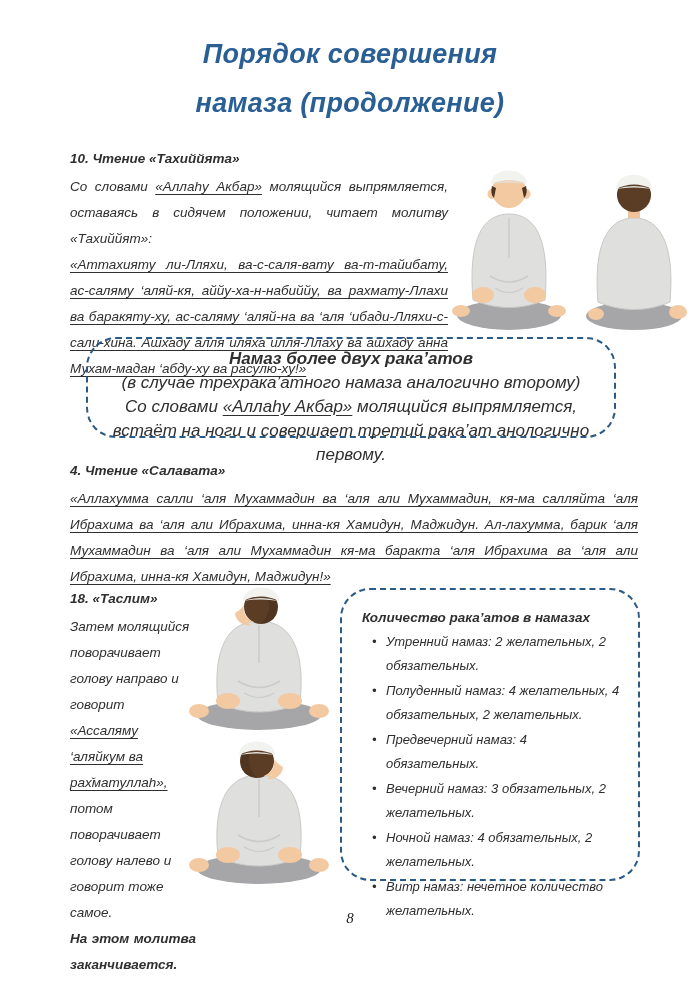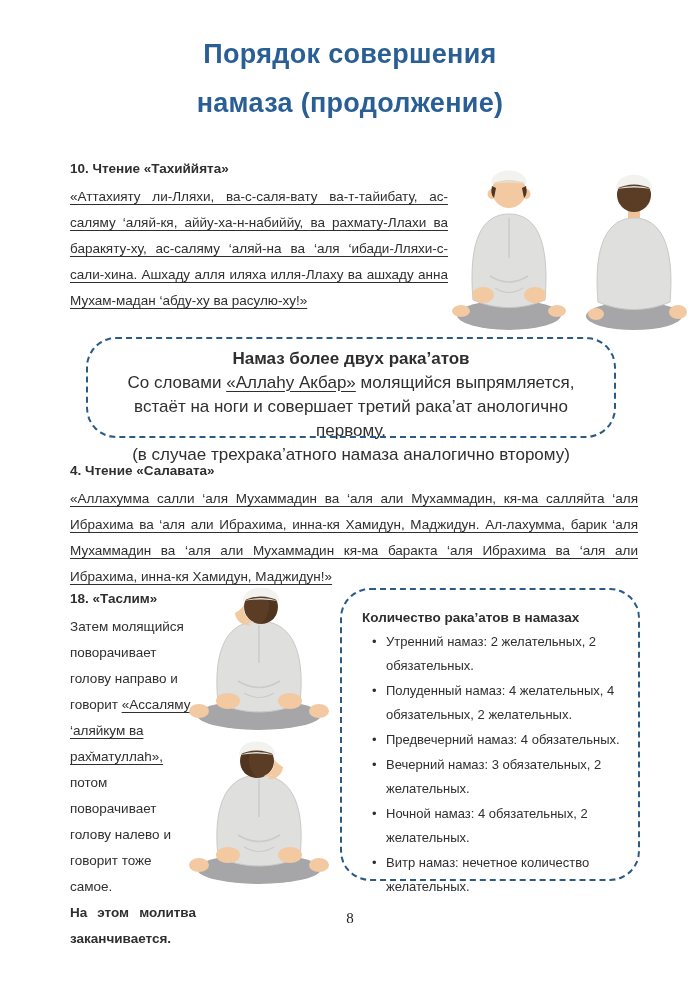--- a/index.html
+++ b/index.html
@@ -1,29 +1,29 @@
 <!DOCTYPE html>
 <html><head>
 <meta charset="utf-8">
 <style>
   html,body{margin:0;padding:0;background:#fff;}
   .page{
     position:relative;width:700px;height:990px;background:#ffffff;overflow:hidden;
-    font-family:"Liberation Sans","DejaVu Sans",sans-serif;color:#2f2f2f;
+    font-family:"Liberation Sans","DejaVu Sans",sans-serif;color:#2f2f2f;font-style:italic;
   }
   .page-title{
     position:absolute;top:30px;left:0;width:700px;text-align:center;
     font-size:27px;font-weight:bold;color:#2a5f96;line-height:49px;letter-spacing:.3px;
   }
   .sec{position:absolute;font-size:13.5px;line-height:26px;}
   .sec-heading{font-weight:bold;margin:0 0 2px 0;}
   .u{text-decoration:underline;text-underline-offset:3px;}
   .justify{text-align:justify;}
   
-  .sec10{left:70px;top:156px;width:378px;}
+  .sec10{left:70px;top:146px;width:378px;}
   
   .figures-top{position:absolute;left:450px;top:152px;width:240px;height:182px;display:flex;justify-content:space-between;align-items:flex-end;}
   
   .note-box{
     position:absolute;left:86px;top:337px;width:530px;height:101px;box-sizing:border-box;
     border:2px dashed #2a5a85;border-radius:30px;text-align:center;
     font-size:17px;line-height:24px;padding:8px 16px 0 16px;
   }
   .note-box .nb-title{font-weight:bold;}
   
@@ -53,20 +53,21 @@
 
 <div class="page">
 
   <div class="page-title">
     <div>Порядок совершения</div>
     <div>намаза (продолжение)</div>
   </div>
 
   <div class="sec sec10">
     <div class="sec-heading">10. Чтение «Тахиййята»</div>
+    <div class="justify"><span>Со словами </span><span class="u">«Аллаhу Акбар»</span><span> молящийся выпрямляется, оставаясь в сидячем положении, читает молитву «Тахиййят»:</span></div>
     <div class="justify u">«Аттахияту ли-Лляхи, ва-с-саля-вату ва-т-тайибату, ас-саляму ‘аляй-кя, аййу-ха-н-набиййу, ва рахмату-Ллахи ва баракяту-ху, ас-саляму ‘аляй-на ва ‘аля ‘ибади-Лляхи-с-сали-хина. Ашхаду алля иляха илля-Ллаху ва ашхаду анна Мухам-мадан ‘абду-ху ва расулю-ху!»</div>
   </div>
 
   <div class="figures-top">
     <svg width="118" height="176" viewBox="0 0 118 176" aria-hidden="true">
       <ellipse cx="59" cy="157" rx="52" ry="15" fill="#a6a6a8"></ellipse>
       <ellipse cx="11" cy="153" rx="9" ry="6" fill="#f3c9a2"></ellipse>
       <ellipse cx="107" cy="153" rx="9" ry="6" fill="#f3c9a2"></ellipse>
       <path d="M23,142 C18,82 32,56 59,56 C86,56 100,82 95,142 C71,152 47,152 23,142 Z" fill="#dfdfdd" stroke="#c9c9c7" stroke-width="1"></path>
       <line x1="59" y1="60" x2="59" y2="100" stroke="#cbcbc9" stroke-width="1.5"></line>
@@ -90,22 +91,22 @@
       <rect x="50" y="44" width="12" height="10" fill="#eec29a"></rect>
       <circle cx="56" cy="31" r="17" fill="#5b3d26"></circle>
       <path d="M39,27 q0,14 17,14 q17,0 17,-14 l-3,10 q-14,8 -28,0 Z" fill="#4f3520"></path>
       <path d="M38,25 C38,6 74,6 74,25 C62,19 50,19 38,25 Z" fill="#f2f2ef"></path>
       <path d="M38,25 q18,-6 36,0 q-18,-3 -36,0 Z" fill="#e0e0dc"></path>
     </svg>
   </div>
 
   <div class="note-box">
     <div class="nb-title">Намаз более двух рака’атов</div>
+    <div>(в случае трехрака’атного намаза аналогично второму)</div>
     <div><span>Со словами </span><span class="u">«Аллаhу Акбар»</span><span> молящийся выпрямляется, встаёт на ноги и совершает третий рака’ат анологично первому.</span></div>
-    <div>(в случае трехрака’атного намаза аналогично второму)</div>
   </div>
 
   <div class="sec sec11">
     <div class="sec-heading">4. Чтение «Салавата»</div>
     <div class="justify u">«Аллахумма салли ‘аля Мухаммадин ва ‘аля али Мухаммадин, кя-ма салляйта ‘аля Ибрахима ва ‘аля али Ибрахима, инна-кя Хамидун, Маджидун. Ал-лахумма, барик ‘аля Мухаммадин ва ‘аля али Мухаммадин кя-ма баракта ‘аля Ибрахима ва ‘аля али Ибрахима, инна-кя Хамидун, Маджидун!»</div>
   </div>
 
   <div class="sec sec12">
     <div class="sec-heading">18. «Таслим»</div>
     <div><span>Затем молящийся поворачивает голову направо и говорит </span><span class="u">«Ассаляму ‘аляйкум ва рах̆матуллаh»,</span><span> потом поворачивает голову налево и говорит тоже самое.</span></div>

